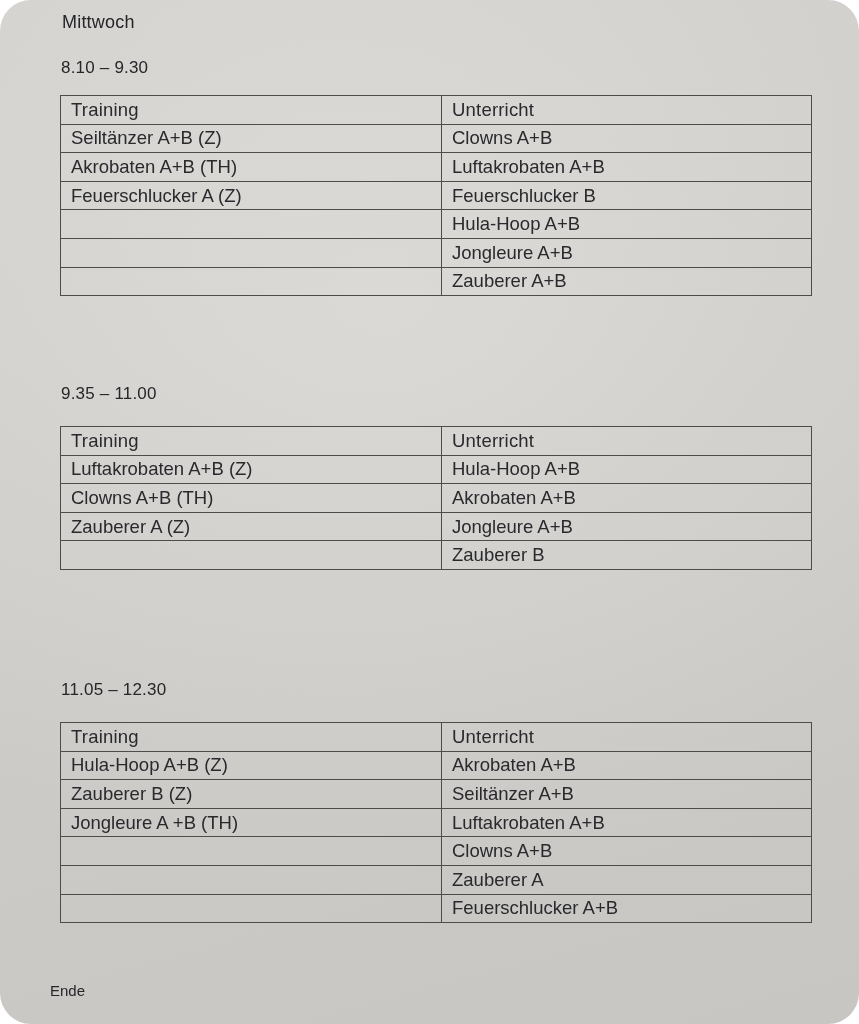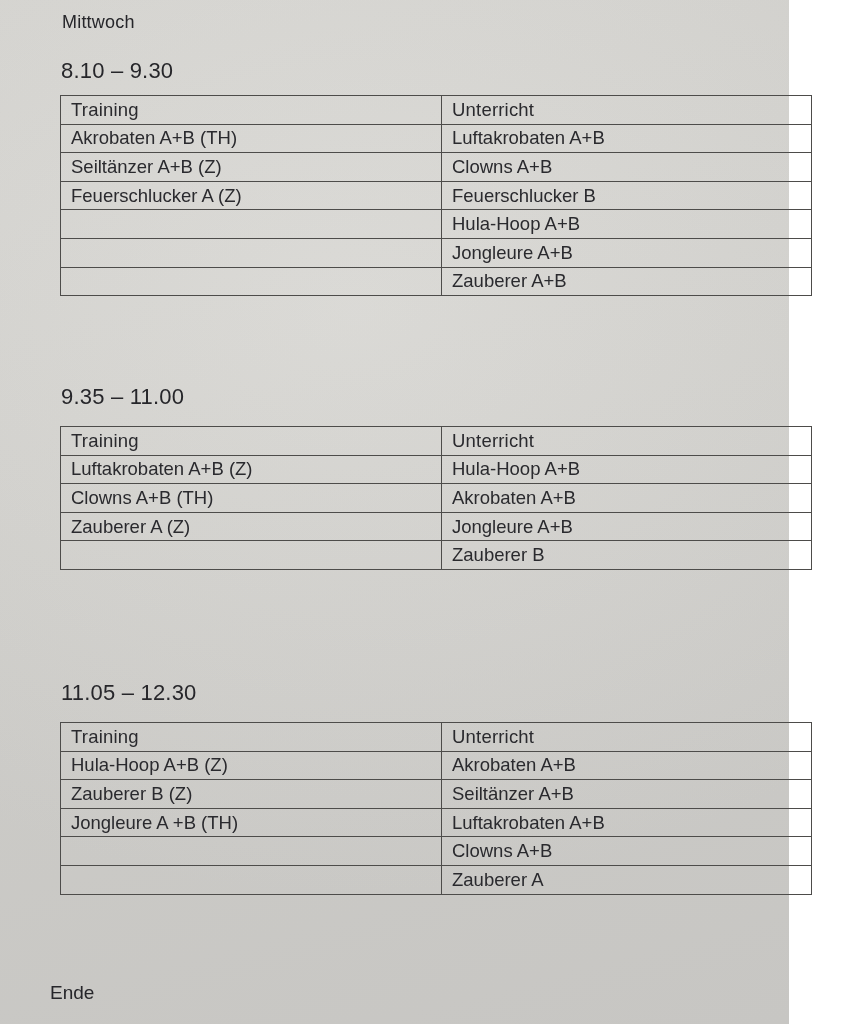--- a/index.html
+++ b/index.html
@@ -8,37 +8,38 @@
   }
   body {
     width: 859px;
     height: 1024px;
     font-family: "Liberation Sans", sans-serif;
     color: #26262a;
     overflow: hidden;
   }
   .page {
     position: relative;
-    width: 789px;
+    width: 859px;
     height: 1024px;
     background:
       radial-gradient(ellipse 900px 700px at 45% 30%, rgba(255,255,255,0.10), rgba(0,0,0,0.04) 85%),
       linear-gradient(165deg, #dad9d5 0%, #d5d4d0 45%, #cfcecb 100%);
+    border-radius: 31px;
   }
   .doc-title {
     position: absolute;
     left: 62px;
     top: 12px;
     font-size: 18px;
     letter-spacing: 0.2px;
   }
   .time-label {
     position: absolute;
     left: 61px;
-    font-size: 22px;
+    font-size: 17px;
     letter-spacing: 0.2px;
   }
   #time-1 { top: 58px; }
   #time-2 { top: 384px; }
   #time-3 { top: 680px; }
   .schedule-table {
     position: absolute;
     left: 60px;
     width: 751px;
     border-collapse: collapse;
@@ -60,21 +61,21 @@
   .schedule-table col.c-training { width: 381px; }
   .schedule-table col.c-unterricht { width: 370px; }
   .schedule-table tr.header-row td {
     letter-spacing: 0.2px;
     margin-left: 12px;
   }
   .doc-footer {
     position: absolute;
     left: 50px;
     top: 982px;
-    font-size: 19px;
+    font-size: 15px;
   }
 </style>
 </head>
 <body>
 
 <div class="page">
 
   <div class="doc-title">Mittwoch</div>
 
   <div id="time-1" class="time-label">8.10 – 9.30</div>
@@ -85,26 +86,26 @@
         <col class="c-unterricht">
       </colgroup>
     <tbody>
       <tr class="header-row">
         <td>Training</td>
         <td>Unterricht</td>
       </tr>
     </tbody>
     <tbody>
         <tr>
+          <td>Seiltänzer A+B (Z)</td>
+          <td>Clowns A+B</td>
+        </tr>
+        <tr>
           <td>Akrobaten A+B (TH)</td>
           <td>Luftakrobaten A+B</td>
-        </tr>
-        <tr>
-          <td>Seiltänzer A+B (Z)</td>
-          <td>Clowns A+B</td>
         </tr>
         <tr>
           <td>Feuerschlucker A (Z)</td>
           <td>Feuerschlucker B</td>
         </tr>
         <tr>
           <td></td>
           <td>Hula-Hoop A+B</td>
         </tr>
         <tr>
@@ -178,18 +179,22 @@
           <td>Luftakrobaten A+B</td>
         </tr>
         <tr>
           <td></td>
           <td>Clowns A+B</td>
         </tr>
         <tr>
           <td></td>
           <td>Zauberer A</td>
         </tr>
+        <tr>
+          <td></td>
+          <td>Feuerschlucker A+B</td>
+        </tr>
       </tbody>
   </table>
 
   <div class="doc-footer">Ende</div>
 
 </div>
 
 </body></html>

